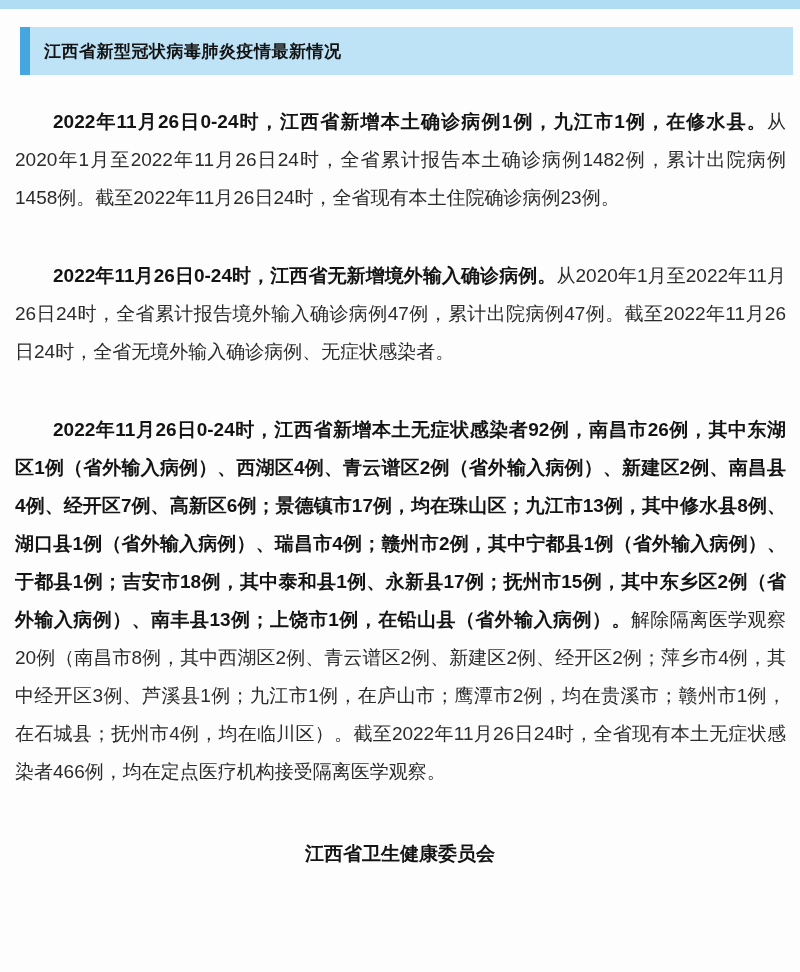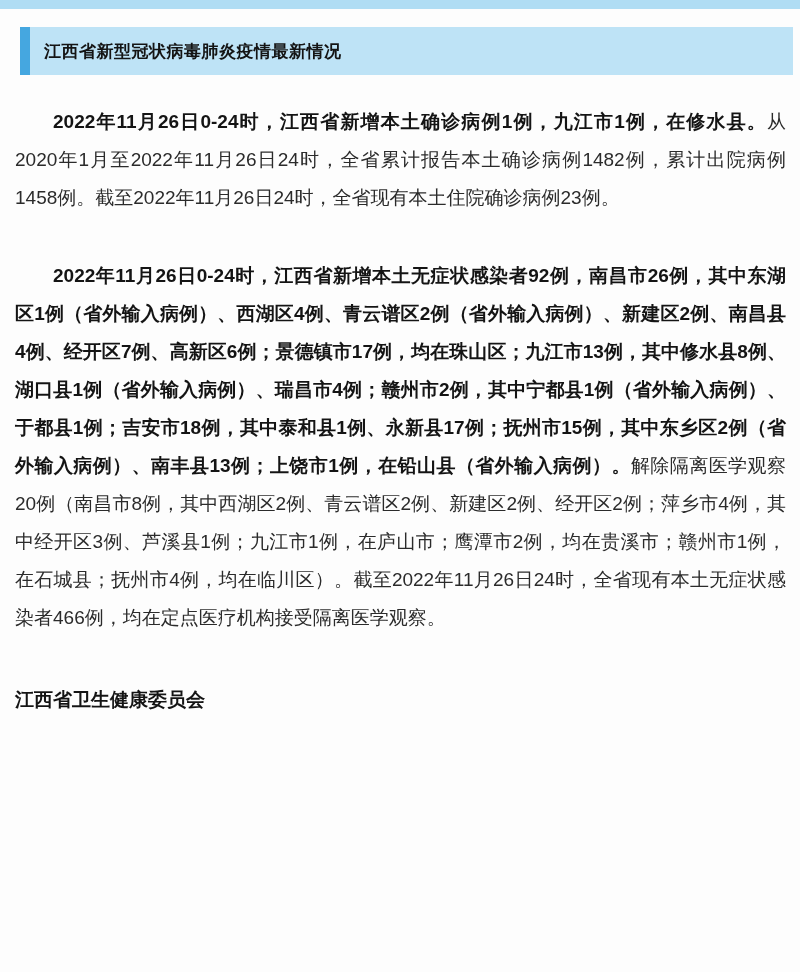--- a/index.html
+++ b/index.html
@@ -52,21 +52,21 @@
     text-indent: 2em;
     text-align: justify;
     margin-bottom: 40px;
   }
   .content p b {
     color: var(--bold-text);
     font-weight: bold;
   }
   .footer {
     padding: 4px 15px 0 15px;
-    text-align: left;
+    text-align: center;
   }
   .footer p {
     font-size: 19px;
     line-height: 38px;
     font-weight: bold;
     color: var(--bold-text);
   }
   .footer .date {
     margin-top: 9px;
   }
@@ -79,20 +79,21 @@
   <div class="top-strip"></div>
 
   <div class="banner">
     <h1>江西省新型冠状病毒肺炎疫情最新情况</h1>
   </div>
 
   <div class="content">
 
     <p><b>2022年11月26日0-24时，江西省新增本土确诊病例1例，九江市1例，在修水县。</b><span>从2020年1月至2022年11月26日24时，全省累计报告本土确诊病例1482例，累计出院病例1458例。截至2022年11月26日24时，全省现有本土住院确诊病例23例。</span></p>
 
+    <p><b>2022年11月26日0-24时，江西省无新增境外输入确诊病例。</b><span>从2020年1月至2022年11月26日24时，全省累计报告境外输入确诊病例47例，累计出院病例47例。截至2022年11月26日24时，全省无境外输入确诊病例、无症状感染者。</span></p>
 
     <p><b>2022年11月26日0-24时，江西省新增本土无症状感染者92例，南昌市26例，其中东湖区1例（省外输入病例）、西湖区4例、青云谱区2例（省外输入病例）、新建区2例、南昌县4例、经开区7例、高新区6例；景德镇市17例，均在珠山区；九江市13例，其中修水县8例、湖口县1例（省外输入病例）、瑞昌市4例；赣州市2例，其中宁都县1例（省外输入病例）、于都县1例；吉安市18例，其中泰和县1例、永新县17例；抚州市15例，其中东乡区2例（省外输入病例）、南丰县13例；上饶市1例，在铅山县（省外输入病例）。</b><span>解除隔离医学观察20例（南昌市8例，其中西湖区2例、青云谱区2例、新建区2例、经开区2例；萍乡市4例，其中经开区3例、芦溪县1例；九江市1例，在庐山市；鹰潭市2例，均在贵溪市；赣州市1例，在石城县；抚州市4例，均在临川区）。截至2022年11月26日24时，全省现有本土无症状感染者466例，均在定点医疗机构接受隔离医学观察。</span></p>
 
   </div>
 
   <div class="footer">
     <p class="signature">江西省卫生健康委员会</p>
   </div>
 
 </div>

